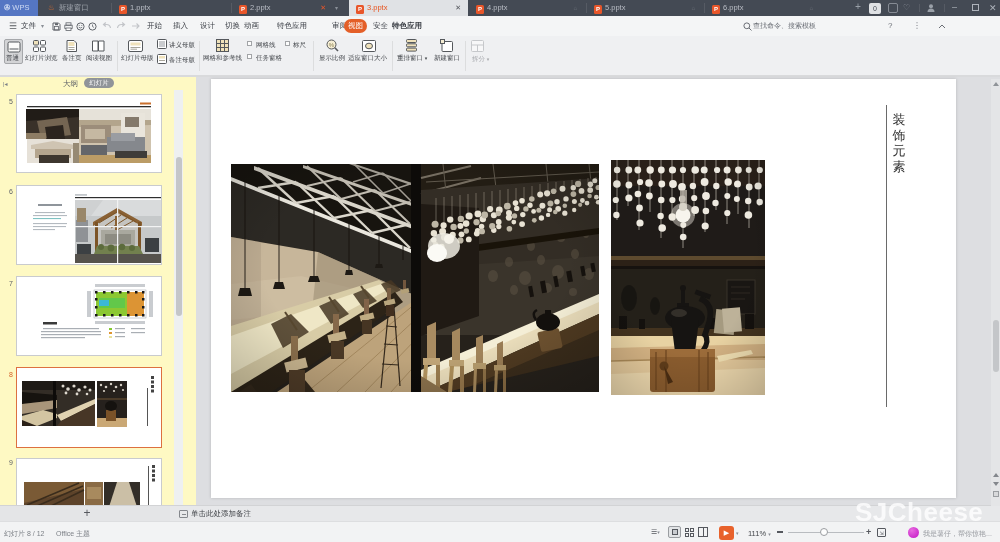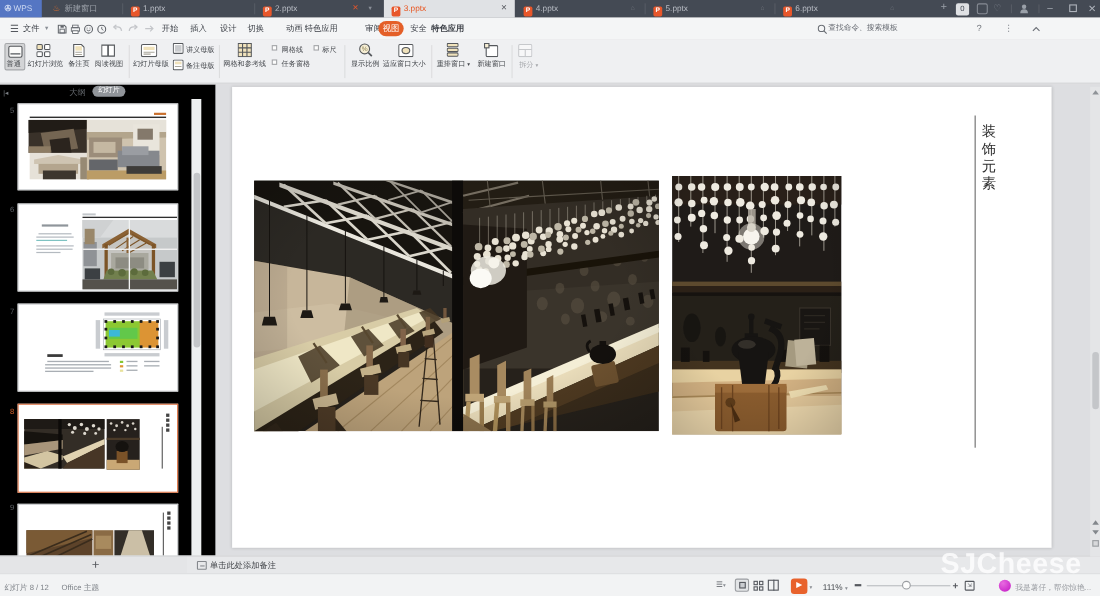--- a/index.html
+++ b/index.html
@@ -18,21 +18,21 @@
   #menubar { position:absolute; left:0; top:16px; width:1000px; height:20px; background:#f4f5f6; }
   .mitem { position:absolute; top:0; height:20px; line-height:20px; font-size:7.5px; color:#3a3e45; }
 
   
   #ribbon { position:absolute; left:0; top:36px; width:1000px; height:41px; background:#eff0f2; border-bottom:2px solid #d9dadc; }
   .rlabel { position:absolute; font-size:6.5px; color:#45484d; white-space:nowrap; }
   .rsep { position:absolute; top:5px; width:1px; height:30px; background:#dcddde; }
   .cbx { position:absolute; width:5px; height:5px; background:#fdfdfd; border:1px solid #a2a4a7; }
 
   
-  #panel { position:absolute; left:0; top:77px; width:196px; height:429px; background:#000000; }
+  #panel { position:absolute; left:0; top:77px; width:196px; height:429px; background:#fef9c3; }
   .thumbnum { position:absolute; font-size:7px; color:#5f6368; }
   .thumb { position:absolute; left:16px; width:146px; background:#fff; border:1px solid #c9cbce; }
 
   
   #canvas { position:absolute; left:196px; top:77px; width:804px; height:429px; background:#dddee1; }
   #page { position:absolute; left:15px; top:2px; width:745px; height:419px; background:#fff; box-shadow:0 0 3px rgba(0,0,0,0.18); }
 
   
   #notes { position:absolute; left:170px; top:505px; width:830px; height:16px; background:#e7e8ea; border-top:1px solid #d2d3d5; }
 
@@ -116,21 +116,21 @@
       <path d="M1.5 6 Q2 2.5 5.5 2.5 H8" fill="none" stroke="#c3c5c9" stroke-width="1.2"></path>
       <path d="M6.2 0.5 L8.5 2.5 L6.2 4.5" fill="none" stroke="#c3c5c9" stroke-width="1.2"></path>
     </svg>
   <svg class="abs" style="left:131px;top:6px;" width="9" height="8" viewBox="0 0 9 8">
       <path d="M1 4 H8 M5.5 1.5 L8 4 L5.5 6.5" fill="none" stroke="#c3c5c9" stroke-width="1.1"></path>
     </svg>
   <div class="mitem" style="left:147px;">开始</div>
   <div class="mitem" style="left:173px;">插入</div>
   <div class="mitem" style="left:200px;">设计</div>
   <div class="mitem" style="left:225px;">切换</div>
-  <div class="mitem" style="left:260px;">动画</div>
+  <div class="mitem" style="left:244px;">动画</div>
   <div class="mitem" style="left:277px;">特色应用</div>
   <div class="mitem" style="left:332px;">审阅</div>
   <div class="abs" style="left:344px;top:2.5px;width:23px;height:14px;background:#e45f28;border-radius:7px;color:#fff;font-size:7.5px;line-height:14px;text-align:center;">视图</div>
   <div class="mitem" style="left:373px;">安全</div>
   <div class="mitem" style="left:392px;font-weight:bold;">特色应用</div>
   <svg class="abs" style="left:743px;top:6px;" width="9" height="9" viewBox="0 0 9 9">
       <circle cx="3.8" cy="3.8" r="2.9" fill="none" stroke="#6a6e75"></circle>
       <line x1="6" y1="6" x2="8.5" y2="8.5" stroke="#6a6e75"></line>
     </svg>
   <div class="mitem" style="left:753px;color:#6a6e75;font-size:7px;">查找命令、搜索模板</div>

